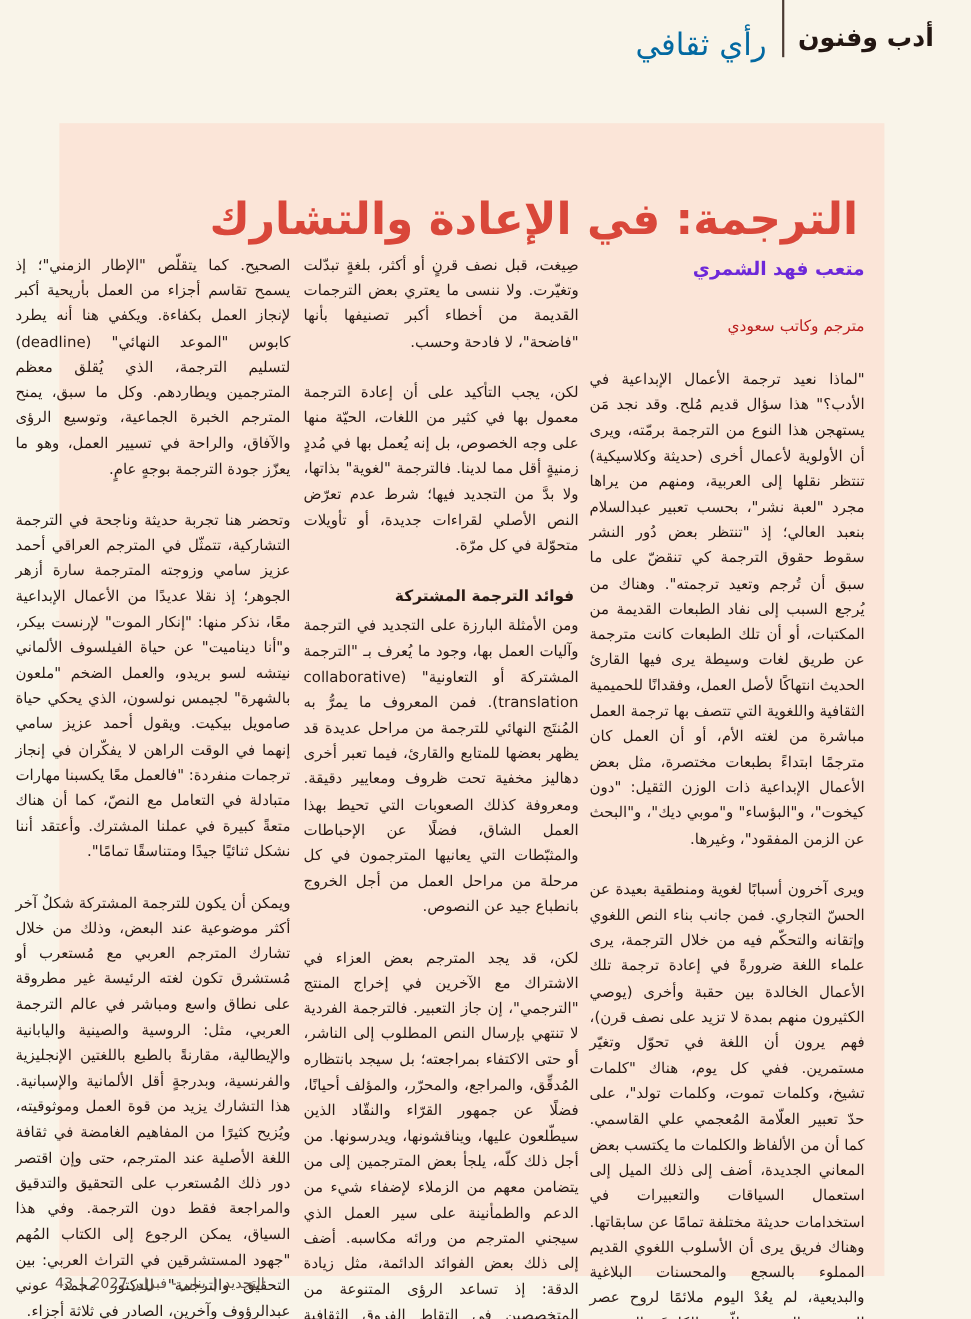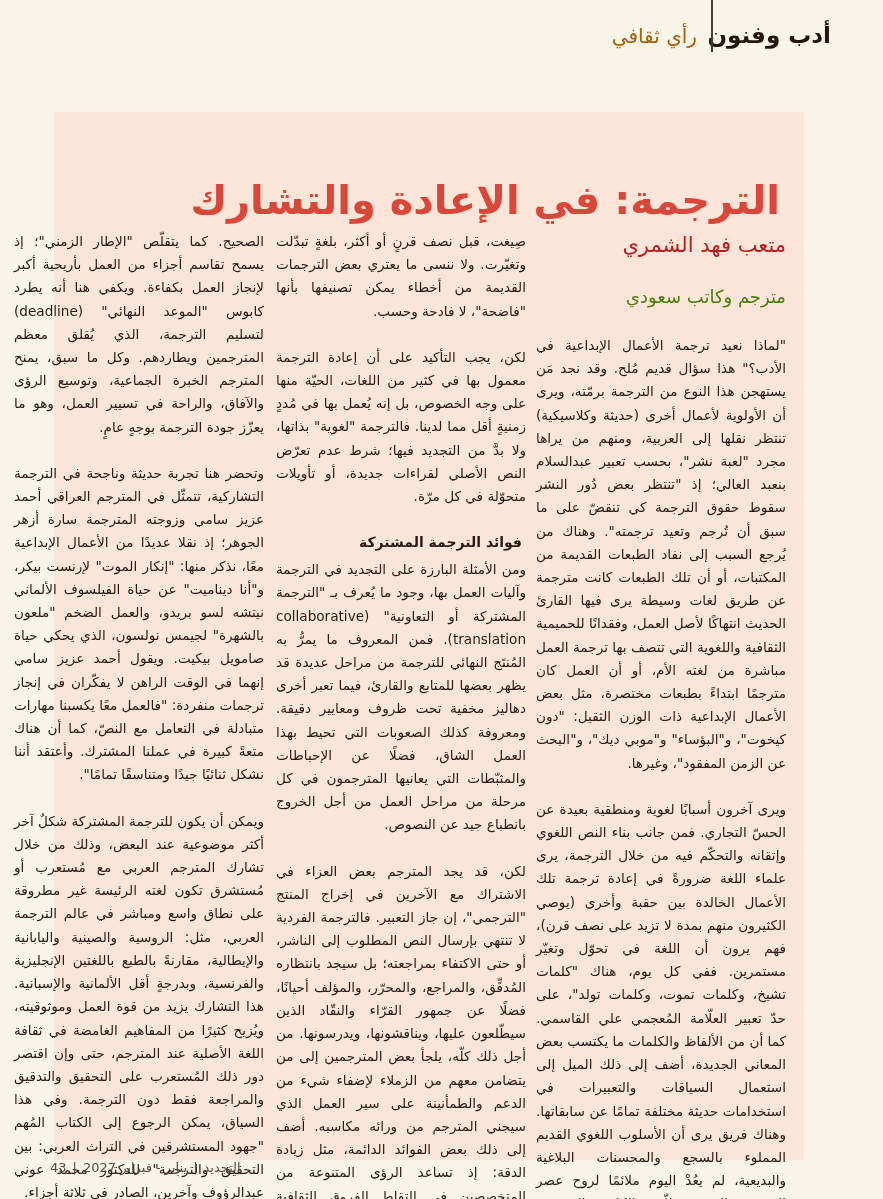--- a/index.html
+++ b/index.html
@@ -7,55 +7,55 @@
     width: 883px; height: 1199px; overflow: hidden;
     background: #f9f4e9;
     font-family: "DejaVu Sans", sans-serif;
     color: #2a1a14;
     position: relative;
   }
   .header {
     position: absolute; top: 0; right: 0; width: 883px; height: 90px;
   }
   .section-main {
-    position: absolute; right: 52px; top: 22px;
+    position: absolute; right: 34px; top: 22px;
     font-size: 23px; font-weight: bold; color: #231612;
   }
   .section-divider {
     position: absolute; right: 170px; top: 0; width: 2px; height: 52px;
     background: #4a3a32;
   }
   .section-sub {
     position: absolute; right: 186px; top: 24px;
-    font-size: 20px; color: #a16207;
+    font-size: 28px; color: #0369a1;
   }
   .panel {
     position: absolute; left: 54px; top: 112px; width: 750px; height: 1048px;
     background: #fbe5d8;
   }
   .title {
     position: absolute; right: 24px; top: 38px;
     font-size: 40px; font-weight: bold; color: #d9473a;
     white-space: nowrap; letter-spacing: 0;
   }
   .col {
     position: absolute; top: 118px; width: 250px;
     font-size: 13.6px; line-height: 23.2px; text-align: justify;
     color: #2a1a14;
   }
   .col p { margin: 0 0 23px 0; }
   .col-1 { right: 18px; }
   .col-2 { right: 278px; }
   .col-3 { right: 540px; }
   .author-name {
-    font-size: 21px; font-weight: normal; color: #b91c1c; line-height: 30px;
+    font-size: 17px; font-weight: bold; color: #6d28d9; line-height: 30px;
     margin: 0;
   }
   .author-role {
-    font-size: 18px; color: #4d7c0f; line-height: 28px; margin: 0 0 50px 0;
+    font-size: 14px; color: #b91c1c; line-height: 28px; margin: 0 0 50px 0;
   }
   .subhead {
     font-weight: bold; font-size: 14px; margin: 4px; line-height: 23px;
   }
   .subhead + p { margin-top: 0; }
   .footer {
     position: absolute; left: 50px; top: 1160px;
     font-size: 13px; color: #5a4c44; direction: rtl;
     display: flex; gap: 6px; align-items: center;
   }
@@ -74,21 +74,21 @@
   <h1 class="title">الترجمة: في الإعادة والتشارك</h1>
 
   <div class="col col-1">
     <p class="author-name">متعب فهد الشمري</p>
     <p class="author-role">مترجم وكاتب سعودي</p>
     <p>"لماذا نعيد ترجمة الأعمال الإبداعية في الأدب؟" هذا سؤال قديم مُلح. وقد نجد مَن يستهجن هذا النوع من الترجمة برمّته، ويرى أن الأولوية لأعمال أخرى (حديثة وكلاسيكية) تنتظر نقلها إلى العربية، ومنهم من يراها مجرد "لعبة نشر"، بحسب تعبير عبدالسلام بنعبد العالي؛ إذ "تنتظر بعض دُور النشر سقوط حقوق الترجمة كي تنقضّ على ما سبق أن تُرجم وتعيد ترجمته". وهناك من يُرجع السبب إلى نفاد الطبعات القديمة من المكتبات، أو أن تلك الطبعات كانت مترجمة عن طريق لغات وسيطة يرى فيها القارئ الحديث انتهاكًا لأصل العمل، وفقدانًا للحميمية الثقافية واللغوية التي تتصف بها ترجمة العمل مباشرة من لغته الأم، أو أن العمل كان مترجمًا ابتداءً بطبعات مختصرة، مثل بعض الأعمال الإبداعية ذات الوزن الثقيل: "دون كيخوت"، و"البؤساء" و"موبي ديك"، و"البحث عن الزمن المفقود"، وغيرها.</p>
     <p>ويرى آخرون أسبابًا لغوية ومنطقية بعيدة عن الحسّ التجاري. فمن جانب بناء النص اللغوي وإتقانه والتحكّم فيه من خلال الترجمة، يرى علماء اللغة ضرورةً في إعادة ترجمة تلك الأعمال الخالدة بين حقبة وأخرى (يوصي الكثيرون منهم بمدة لا تزيد على نصف قرن)، فهم يرون أن اللغة في تحوّل وتغيّر مستمرين. ففي كل يوم، هناك "كلمات تشيخ، وكلمات تموت، وكلمات تولد"، على حدّ تعبير العلّامة المُعجمي علي القاسمي. كما أن من الألفاظ والكلمات ما يكتسب بعض المعاني الجديدة، أضف إلى ذلك الميل إلى استعمال السياقات والتعبيرات في استخدامات حديثة مختلفة تمامًا عن سابقاتها. وهناك فريق يرى أن الأسلوب اللغوي القديم المملوء بالسجع والمحسنات البلاغية والبديعية، لم يعُدْ اليوم ملائمًا لروح عصر السرعة الذي يتطلّب الكلمةَ الرشيقة، والعبارةَ القصيرة، والنُّقلةَ الخفيفة. ويرون أن شباب اليوم قد لا يتذوّقون ترجمةً</p>
   </div>
 
   <div class="col col-2">
-    <p>صِيغت، قبل نصف قرنٍ أو أكثر، بلغةٍ تبدّلت وتغيّرت. ولا ننسى ما يعتري بعض الترجمات القديمة من أخطاء يمكن تصنيفها بأنها "فاضحة"، لا فادحة وحسب.</p>
+    <p>صِيغت، قبل نصف قرنٍ أو أكثر، بلغةٍ تبدّلت وتغيّرت. ولا ننسى ما يعتري بعض الترجمات القديمة من أخطاء أكبر تصنيفها بأنها "فاضحة"، لا فادحة وحسب.</p>
     <p>لكن، يجب التأكيد على أن إعادة الترجمة معمول بها في كثير من اللغات، الحيّة منها على وجه الخصوص، بل إنه يُعمل بها في مُددٍ زمنيةٍ أقل مما لدينا. فالترجمة "لغوية" بذاتها، ولا بدَّ من التجديد فيها؛ شرط عدم تعرّض النص الأصلي لقراءات جديدة، أو تأويلات متحوّلة في كل مرّة.</p>
     <h2 class="subhead">فوائد الترجمة المشتركة</h2>
     <p>ومن الأمثلة البارزة على التجديد في الترجمة وآليات العمل بها، وجود ما يُعرف بـ "الترجمة المشتركة أو التعاونية" (collaborative translation). فمن المعروف ما يمرُّ به المُنتَج النهائي للترجمة من مراحل عديدة قد يظهر بعضها للمتابع والقارئ، فيما تعبر أخرى دهاليز مخفية تحت ظروف ومعايير دقيقة. ومعروفة كذلك الصعوبات التي تحيط بهذا العمل الشاق، فضلًا عن الإحباطات والمثبّطات التي يعانيها المترجمون في كل مرحلة من مراحل العمل من أجل الخروج بانطباع جيد عن النصوص.</p>
     <p>لكن، قد يجد المترجم بعض العزاء في الاشتراك مع الآخرين في إخراج المنتج "الترجمي"، إن جاز التعبير. فالترجمة الفردية لا تنتهي بإرسال النص المطلوب إلى الناشر، أو حتى الاكتفاء بمراجعته؛ بل سيجد بانتظاره المُدقِّق، والمراجع، والمحرّر، والمؤلف أحيانًا، فضلًا عن جمهور القرّاء والنقّاد الذين سيطّلعون عليها، ويناقشونها، ويدرسونها. من أجل ذلك كلّه، يلجأ بعض المترجمين إلى من يتضامن معهم من الزملاء لإضفاء شيء من الدعم والطمأنينة على سير العمل الذي سيجني المترجم من ورائه مكاسبه. أضف إلى ذلك بعض الفوائد الدائمة، مثل زيادة الدقة: إذ تساعد الرؤى المتنوعة من المتخصصين في التقاط الفروق الثقافية الدقيقة وتوحيد المصطلحات ووضع الكلمات في سياقها</p>
   </div>
 
   <div class="col col-3">
     <p>الصحيح. كما يتقلّص "الإطار الزمني"؛ إذ يسمح تقاسم أجزاء من العمل بأريحية أكبر لإنجاز العمل بكفاءة. ويكفي هنا أنه يطرد كابوس "الموعد النهائي" (deadline) لتسليم الترجمة، الذي يُقلق معظم المترجمين ويطاردهم. وكل ما سبق، يمنح المترجم الخبرة الجماعية، وتوسيع الرؤى والآفاق، والراحة في تسيير العمل، وهو ما يعزّز جودة الترجمة بوجهٍ عامٍ.</p>
     <p>وتحضر هنا تجربة حديثة وناجحة في الترجمة التشاركية، تتمثّل في المترجم العراقي أحمد عزيز سامي وزوجته المترجمة سارة أزهر الجوهر؛ إذ نقلا عديدًا من الأعمال الإبداعية معًا، نذكر منها: "إنكار الموت" لإرنست بيكر، و"أنا ديناميت" عن حياة الفيلسوف الألماني نيتشه لسو بريدو، والعمل الضخم "ملعون بالشهرة" لجيمس نولسون، الذي يحكي حياة صامويل بيكيت. ويقول أحمد عزيز سامي إنهما في الوقت الراهن لا يفكّران في إنجاز ترجمات منفردة: "فالعمل معًا يكسبنا مهارات متبادلة في التعامل مع النصّ، كما أن هناك متعةً كبيرة في عملنا المشترك. وأعتقد أننا نشكل ثنائيًا جيدًا ومتناسقًا تمامًا".</p>
     <p>ويمكن أن يكون للترجمة المشتركة شكلٌ آخر أكثر موضوعية عند البعض، وذلك من خلال تشارك المترجم العربي مع مُستعرب أو مُستشرق تكون لغته الرئيسة غير مطروقة على نطاق واسع ومباشر في عالم الترجمة العربي، مثل: الروسية والصينية واليابانية والإيطالية، مقارنةً بالطبع باللغتين الإنجليزية والفرنسية، وبدرجةٍ أقل الألمانية والإسبانية. هذا التشارك يزيد من قوة العمل وموثوقيته، ويُزيح كثيرًا من المفاهيم الغامضة في ثقافة اللغة الأصلية عند المترجم، حتى وإن اقتصر دور ذلك المُستعرب على التحقيق والتدقيق والمراجعة فقط دون الترجمة. وفي هذا السياق، يمكن الرجوع إلى الكتاب المُهم "جهود المستشرقين في التراث العربي: بين التحقيق والترجمة" للدكتور محمد عوني عبدالرؤوف وآخرين، الصادر في ثلاثة أجزاء.</p>

